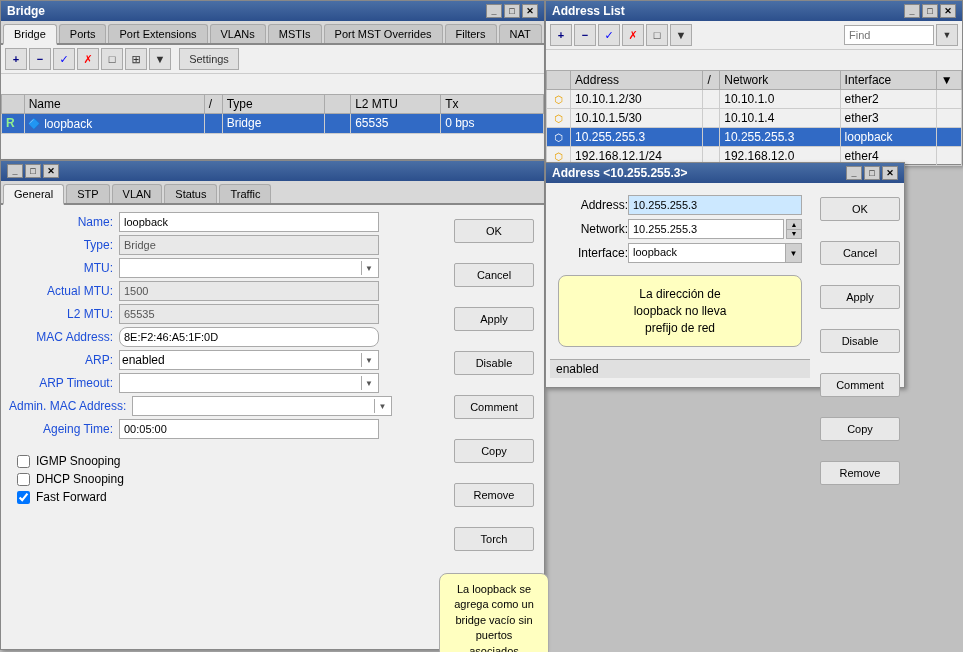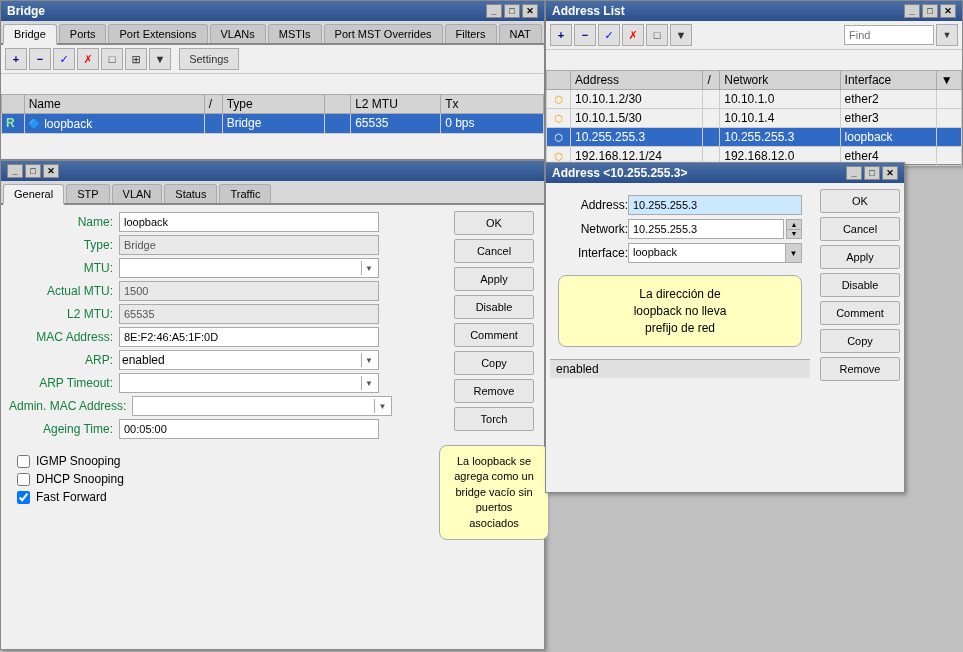--- a/index.html
+++ b/index.html
@@ -102,21 +102,21 @@
     
     .form-row {
       display: flex;
       align-items: center;
       margin: 3px 8px;
     }
     .form-label {
       text-align: right;
       min-width: 110px;
       padding-right: 6px;
-      color: #15803d;
+      color: #1d4ed8;
     }
     .form-input {
       flex: 1;
       border: 1px solid #aaa;
       background: white;
       padding: 2px 4px;
       font-size: 11px;
       height: 20px;
     }
     .form-select {
@@ -145,21 +145,21 @@
       display: block;
       width: 80px;
       height: 24px;
       background: #e8e8e8;
       border: 1px solid #aaa;
       border-radius: 2px;
       cursor: pointer;
       text-align: center;
       line-height: 22px;
       font-size: 11px;
-      margin: 2px auto;
+      margin: 10px auto;
     }
 
     
     .callout {
       background: #ffffc0;
       border: 1px solid #aaa;
       border-radius: 8px;
       padding: 8px 12px;
       font-size: 12px;
       text-align: center;
@@ -316,21 +316,21 @@
       <div class="form-row">
         <span class="form-label">Actual MTU:</span>
         <input class="form-input" value="1500" style="max-width: 260px; background: rgb(232, 232, 232); color: rgb(85, 85, 85);">
       </div>
       <div class="form-row">
         <span class="form-label">L2 MTU:</span>
         <input class="form-input" value="65535" style="max-width: 260px; background: rgb(232, 232, 232); color: rgb(85, 85, 85);">
       </div>
       <div class="form-row">
         <span class="form-label">MAC Address:</span>
-        <input class="form-input" value="8E:F2:46:A5:1F:0D" style="max-width: 260px;">
+        <input class="form-input" value="8E:F2:46:A5:1F:0D" style="max-width: 260px; border-radius: 8px;">
       </div>
       <div class="form-row">
         <span class="form-label">ARP:</span>
         <div class="form-select" style="max-width:260px; cursor:pointer;">
           <span>enabled</span>
           <span class="dropdown-arrow">▼</span>
         </div>
       </div>
       <div class="form-row">
         <span class="form-label">ARP Timeout:</span>
@@ -455,21 +455,21 @@
           <td></td>
           <td>192.168.12.0</td>
           <td>ether4</td>
           <td></td>
         </tr>
       </tbody>
     </table>
   </div>
 </div>
 
-<div class="window" style="left:545px; top:162px; width:360px; height:331px;">
+<div class="window" style="left:545px; top:162px; width:360px; height:226px;">
   <div class="window-title">
     <span class="window-title-text">Address &lt;10.255.255.3&gt;</span>
     <div class="window-controls">
       <div class="win-btn">_</div>
       <div class="win-btn">□</div>
       <div class="win-btn">✕</div>
     </div>
   </div>
   <div style="display:flex;">
 

